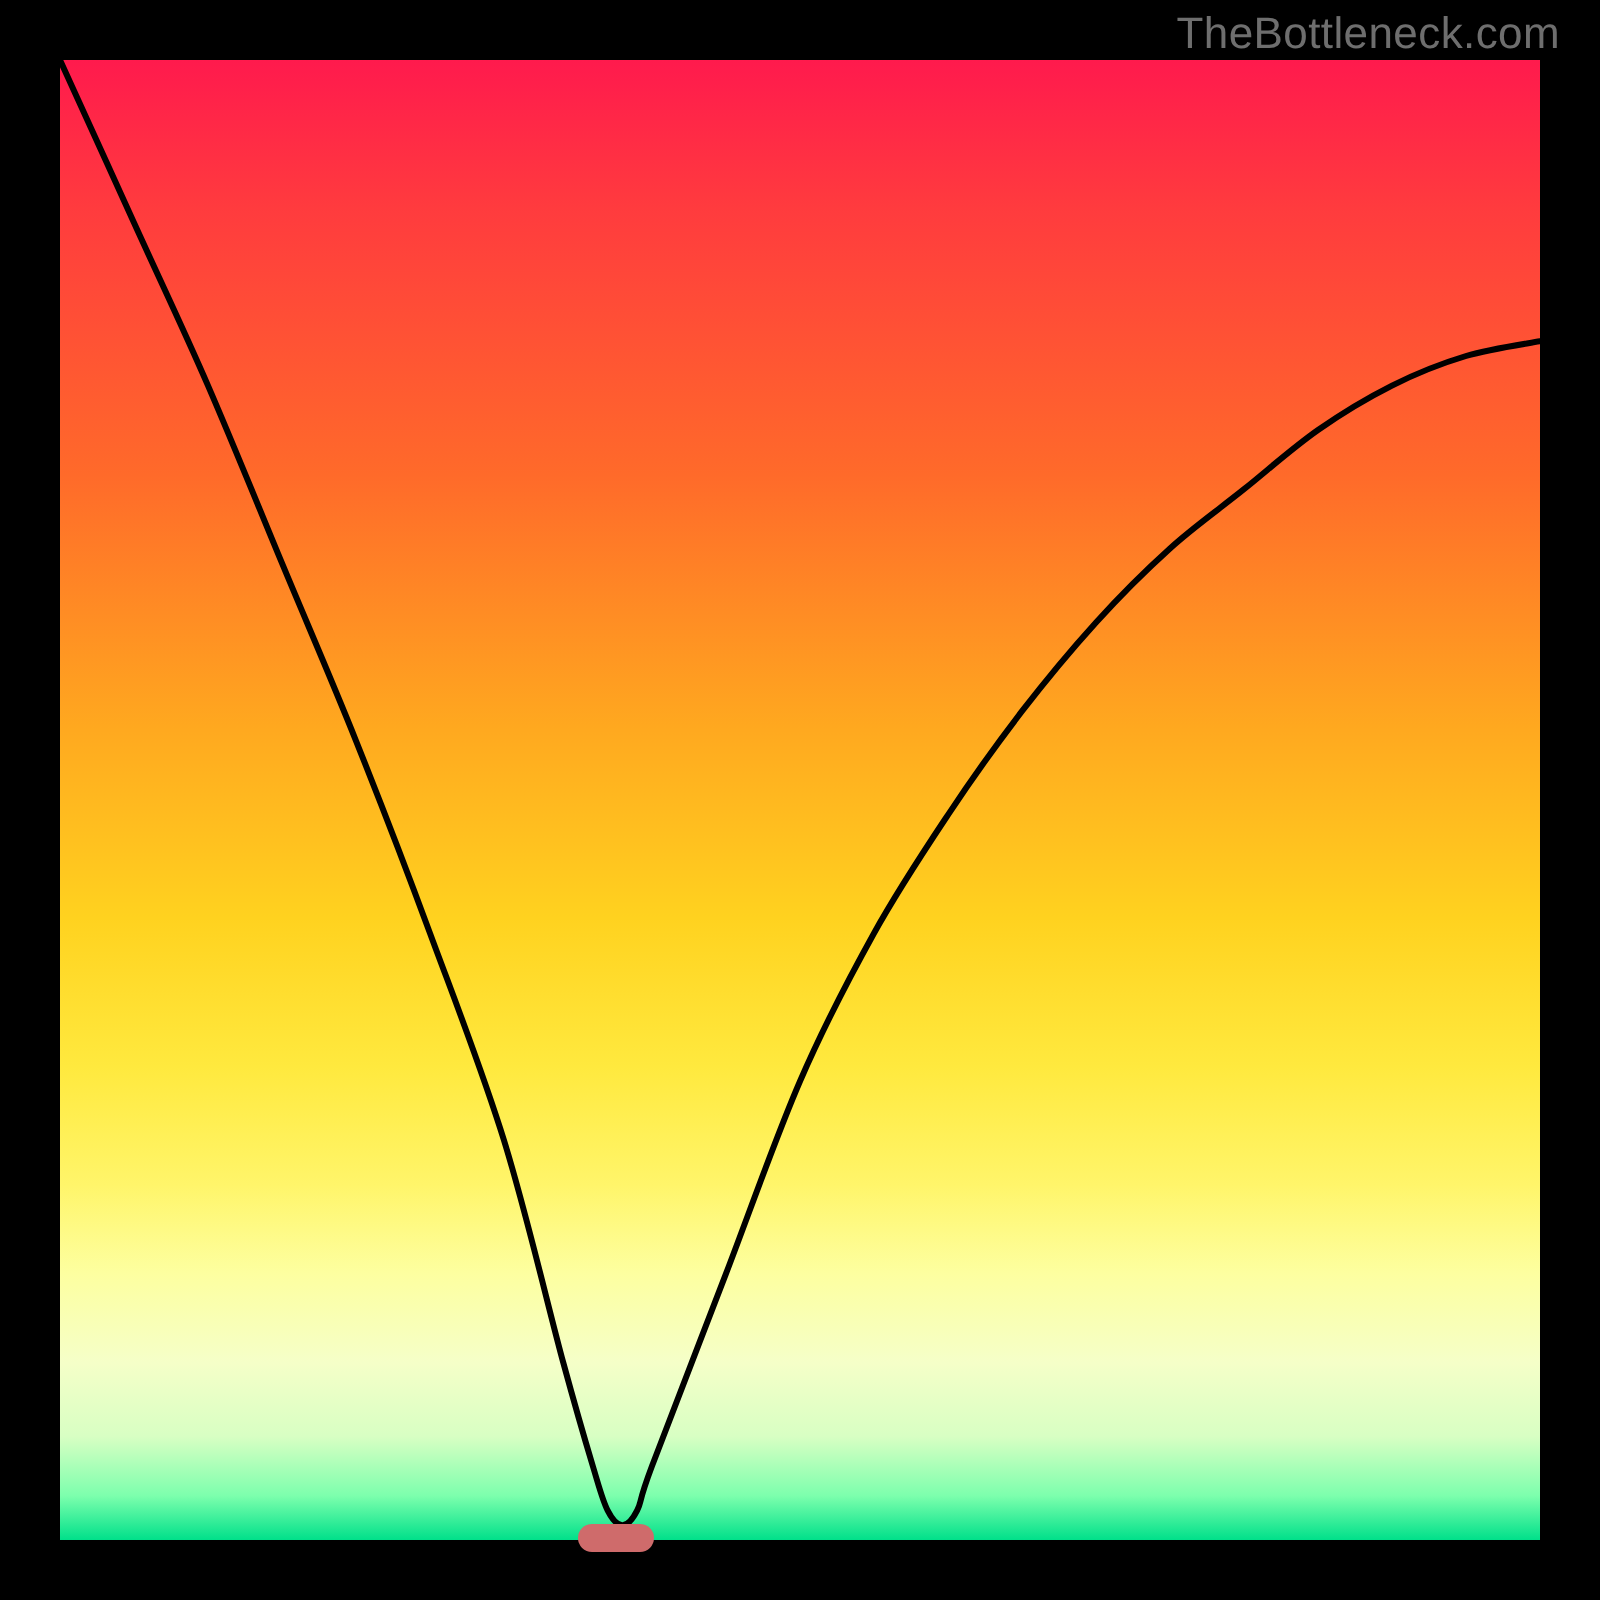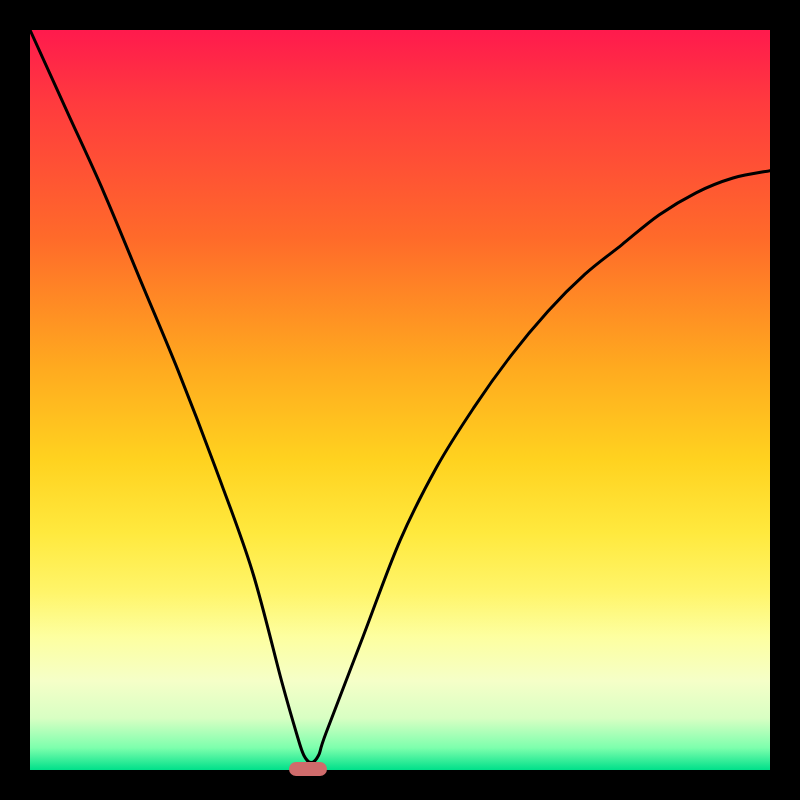--- a/index.html
+++ b/index.html
@@ -62,20 +62,21 @@
     width: 38px;
     height: 14px;
     border-radius: 7px;
     background: #cf6b6b;
   }
 </style>
 </head>
 <body>
 
 <div class="frame">
+  <div class="watermark">TheBottleneck.com</div>
 
   <div class="plot">
     <svg class="curve" viewBox="0 0 740 740" preserveAspectRatio="none">
       <path id="curve-path" fill="none" stroke="#000" stroke-width="3" stroke-linecap="round" stroke-linejoin="round" d="M 0.0 0.0 C 6.2 13.6, 24.7 54.3, 37.0 81.4 C 49.3 108.5, 61.7 134.4, 74.0 162.8 C 86.3 191.2, 98.7 222.0, 111.0 251.6 C 123.3 281.2, 135.7 309.6, 148.0 340.4 C 160.3 371.2, 172.7 403.3, 185.0 436.6 C 197.3 469.9, 210.9 504.4, 222.0 540.2 C 233.1 576.0, 244.2 624.1, 251.6 651.2 C 259.0 678.3, 262.7 690.7, 266.4 703.0 C 270.1 715.3, 271.3 720.3, 273.8 725.2 C 276.3 730.1, 278.7 732.6, 281.2 732.6 C 283.7 732.6, 286.1 730.1, 288.6 725.2 C 291.1 720.3, 288.6 722.7, 296.0 703.0 C 303.4 683.3, 320.7 638.9, 333.0 606.8 C 345.3 574.7, 357.7 539.0, 370.0 510.6 C 382.3 482.2, 394.7 458.8, 407.0 436.6 C 419.3 414.4, 431.7 395.9, 444.0 377.4 C 456.3 358.9, 468.7 341.6, 481.0 325.6 C 493.3 309.6, 505.7 294.8, 518.0 281.2 C 530.3 267.6, 542.7 255.3, 555.0 244.2 C 567.3 233.1, 579.7 224.5, 592.0 214.6 C 604.3 204.7, 616.7 193.6, 629.0 185.0 C 641.3 176.4, 653.7 169.0, 666.0 162.8 C 678.3 156.6, 690.7 151.7, 703.0 148.0 C 715.3 144.3, 733.8 141.8, 740.0 140.6"></path>
     </svg>
     <div id="marker" class="marker" style="left: 258.5px; top: 732px;"></div>
   </div>
 </div>
 
 </body></html>

